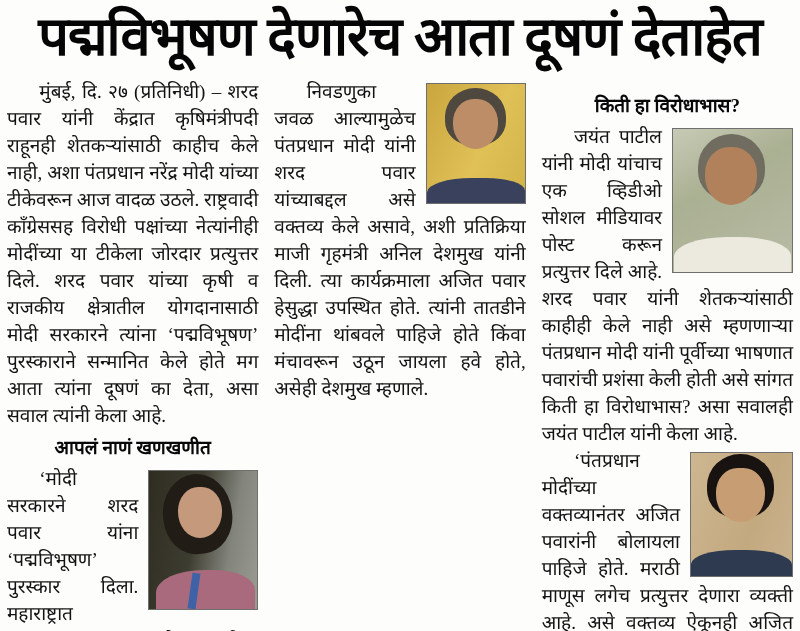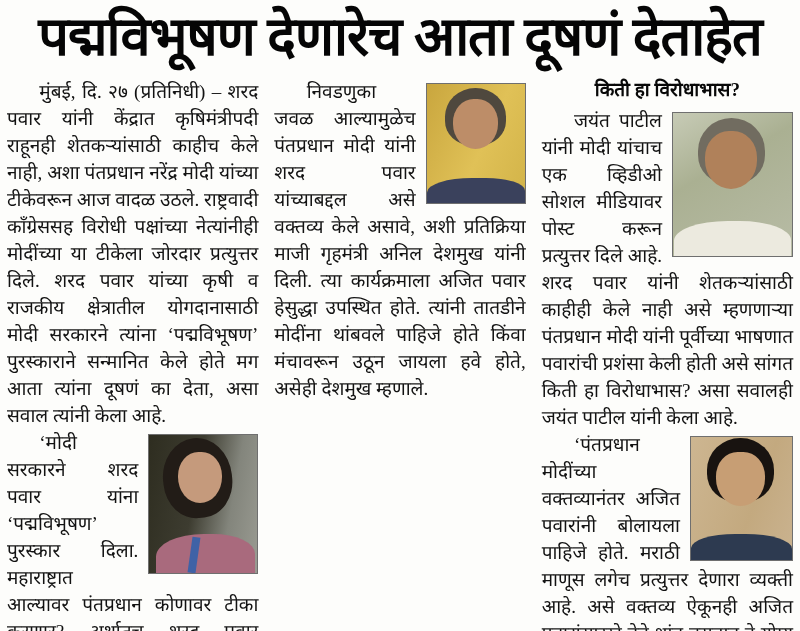--- a/index.html
+++ b/index.html
@@ -100,20 +100,21 @@
 <body>
 
 <div class="page">
 
   <h1 class="headline">पद्मविभूषण देणारेच आता दूषणं देताहेत</h1>
 
   <div class="columns">
 
     <div class="col">
       <p class="body indent">मुंबई, दि. २७ (प्रतिनिधी) – शरद पवार यांनी केंद्रात कृषिमंत्रीपदी राहूनही शेतकऱ्यांसाठी काहीच केले नाही, अशा पंतप्रधान नरेंद्र मोदी यांच्या टीकेवरून आज वादळ उठले. राष्ट्रवादी काँग्रेससह विरोधी पक्षांच्या नेत्यांनीही मोदींच्या या टीकेला जोरदार प्रत्युत्तर दिले. शरद पवार यांच्या कृषी व राजकीय क्षेत्रातील योगदानासाठी मोदी सरकारने त्यांना ‘पद्मविभूषण’ पुरस्काराने सन्मानित केले होते मग आता त्यांना दूषणं का देता, असा सवाल त्यांनी केला आहे.</p>
+      <h2 class="subhead">आपलं नाणं खणखणीत</h2>
       <div>
         <div class="photo photo-sule">
           <span class="ph-part ph-hair"></span>
           <span class="ph-part ph-face"></span>
           <span class="ph-part ph-torso"></span>
           <span class="ph-part ph-lanyard"></span>
         </div>
         <p class="body indent">‘मोदी सरकारने शरद पवार यांना ‘पद्मविभूषण’ पुरस्कार दिला. महाराष्ट्रात आल्यावर पंतप्रधान कोणावर टीका करणार? अर्थातच शरद पवार साहेबांवर! त्यांचे स्वागत आहे. आपलं हेच एक नाणं आहे जे मार्केटमध्ये</p>
         <div class="clear"></div>
       </div>
@@ -125,21 +126,21 @@
           <span class="ph-part ph-hair"></span>
           <span class="ph-part ph-face"></span>
           <span class="ph-part ph-torso"></span>
         </div>
         <p class="body indent">निवडणुका जवळ आल्यामुळेच पंतप्रधान मोदी यांनी शरद पवार यांच्याबद्दल असे वक्तव्य केले असावे, अशी प्रतिक्रिया माजी गृहमंत्री अनिल देशमुख यांनी दिली. त्या कार्यक्रमाला अजित पवार हेसुद्धा उपस्थित होते. त्यांनी तातडीने मोदींना थांबवले पाहिजे होते किंवा मंचावरून उठून जायला हवे होते, असेही देशमुख म्हणाले.</p>
         <div class="clear"></div>
       </div>
     </div>
 
     <div class="col">
-      <h2 class="subhead" style="margin-top:0;">किती हा विरोधाभास?</h2>
+      <h2 class="subhead" style="margin-top:16px;">किती हा विरोधाभास?</h2>
       <div>
         <div class="photo photo-patil">
           <span class="ph-part ph-hair"></span>
           <span class="ph-part ph-face"></span>
           <span class="ph-part ph-torso"></span>
         </div>
         <p class="body indent">जयंत पाटील यांनी मोदी यांचाच एक व्हिडीओ सोशल मीडियावर पोस्ट करून प्रत्युत्तर दिले आहे. शरद पवार यांनी शेतकऱ्यांसाठी काहीही केले नाही असे म्हणणाऱ्या पंतप्रधान मोदी यांनी पूर्वीच्या भाषणात पवारांची प्रशंसा केली होती असे सांगत किती हा विरोधाभास? असा सवालही जयंत पाटील यांनी केला आहे.</p>
         <div class="clear"></div>
       </div>
       <div>

